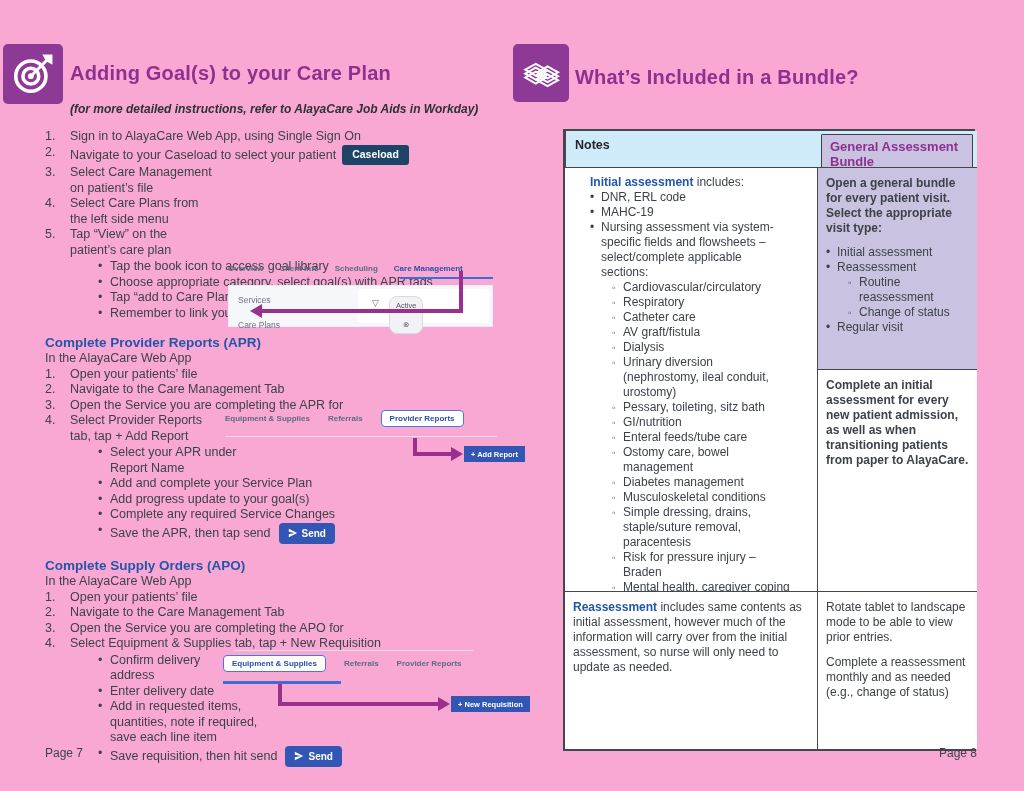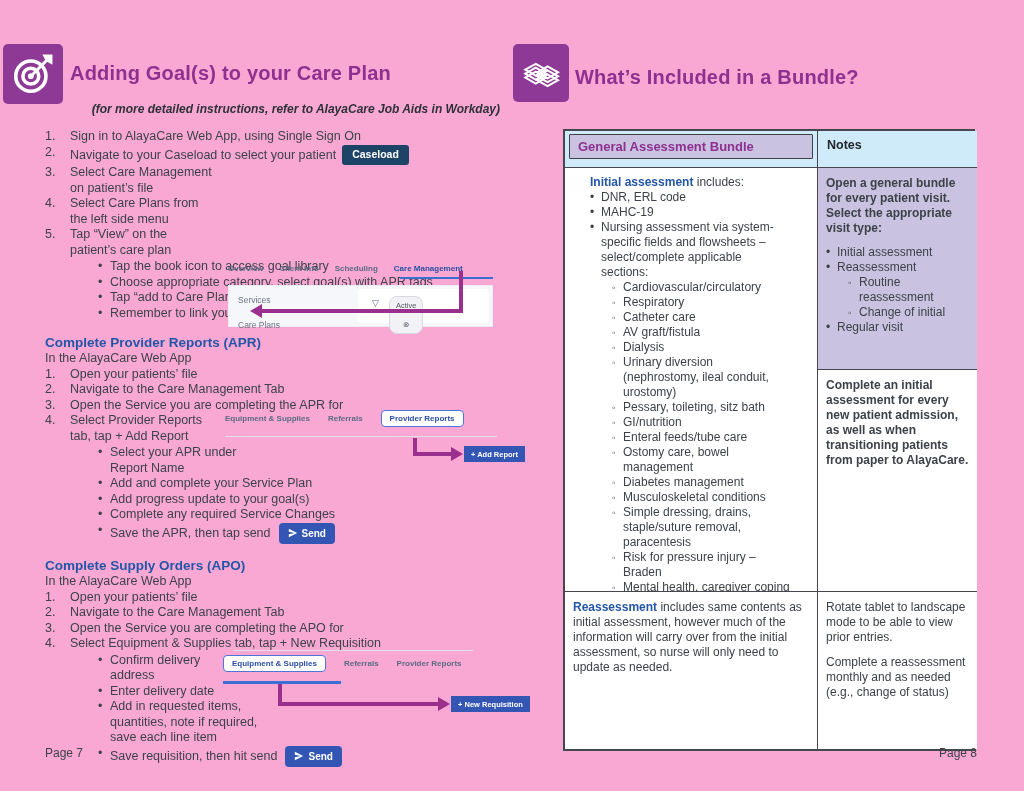--- a/index.html
+++ b/index.html
@@ -6,21 +6,21 @@
   .page{position:relative;width:1024px;height:791px;background:#f9a8d4;overflow:hidden;
         font-family:"Liberation Sans",sans-serif;color:#3d4249;}
   
   .icon-sq{position:absolute;background:#8e3996;border-radius:5px;display:flex;align-items:center;justify-content:center;}
   .icon-sq.left{left:3px;top:44px;width:60px;height:60px;}
   .icon-sq.right{left:513px;top:44px;width:56px;height:58px;}
   
   .h1{font-size:20px;font-weight:bold;color:#8e3090;letter-spacing:.2px;}
   .col7 .h1{margin:0 0 0 25px;}
   .col8 .h1{margin:4px 0 0 63px;}
-  .subtitle{font-style:italic;font-size:12px;font-weight:bold;color:#2e3138;margin:17px 0 13px 25px;text-align:right;}
+  .subtitle{font-style:italic;font-size:12px;font-weight:bold;color:#2e3138;margin:17px 0 13px 25px;}
   
   .col7{position:absolute;left:45px;top:62px;width:455px;}
   .col8{position:absolute;left:512px;top:62px;width:482px;}
   
   .steps{margin-top:10px;font-size:12.5px;line-height:15.5px;}
   .step{display:flex;}
   .step .num{width:25px;flex:0 0 25px;}
   .pre{white-space:pre-line;}
   .inline-btn{display:inline-block;vertical-align:middle;margin-left:6px;background:#1d4467;color:#fff;
       font-size:10.5px;font-weight:bold;padding:2.5px 10px;border-radius:3px;}
@@ -322,24 +322,24 @@
         <span class="mini-btn" style="left:228px;top:46px;">+ New Requisition</span>
       </div>
     </div>
   </div>
 
   <div class="col8">
     <div class="h1">What’s Included in a Bundle?</div>
 
     <div class="tbl">
 
+      <div class="cell hdr bl notes-hdr">Notes</div>
       <div class="cell hdr">
         <div class="bundle-box">General Assessment Bundle</div>
       </div>
-      <div class="cell hdr bl notes-hdr">Notes</div>
 
       <div class="cell bt cell-initial">
         <div><span class="bb">Initial assessment</span><span> includes:</span></div>
         <div>
             <div class="tb1">
               <span class="m1">•</span>
               <span>DNR, ERL code</span>
             </div>
             <div class="tb1">
               <span class="m1">•</span>
@@ -435,21 +435,21 @@
         <div class="tb1">
             <span class="m1">•</span>
             <span>Reassessment</span>
           </div>
         <div class="tb2">
             <span class="m2">◦</span>
             <span>Routine reassessment</span>
           </div>
         <div class="tb2">
             <span class="m2">◦</span>
-            <span>Change of initial</span>
+            <span>Change of status</span>
           </div>
         <div class="tb1">
             <span class="m1">•</span>
             <span>Regular visit</span>
           </div>
       </div>
 
       <div class="cell bt bl cell-note2">Complete an initial assessment for every new patient admission, as well as when transitioning patients from paper to AlayaCare.</div>
 
       <div class="cell bt cell-reassess">

